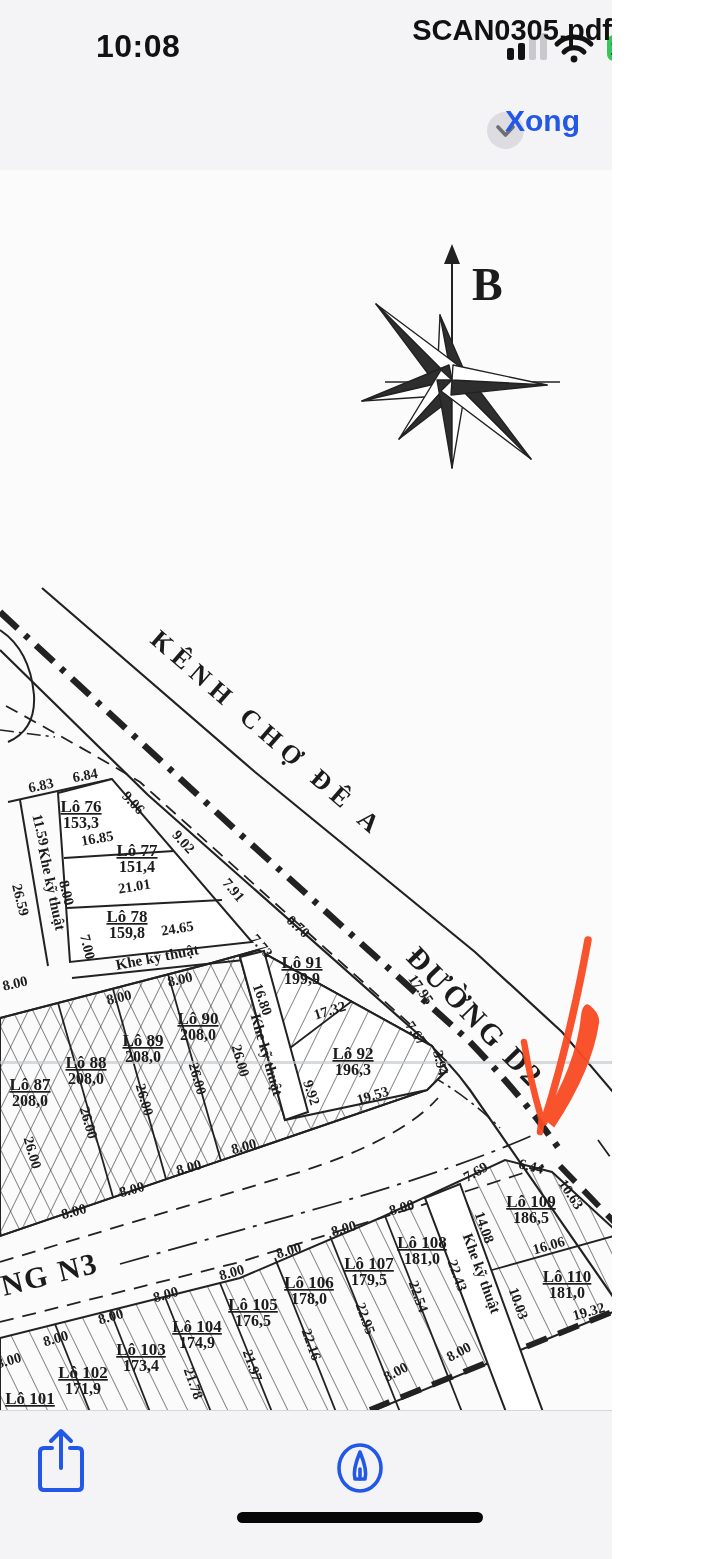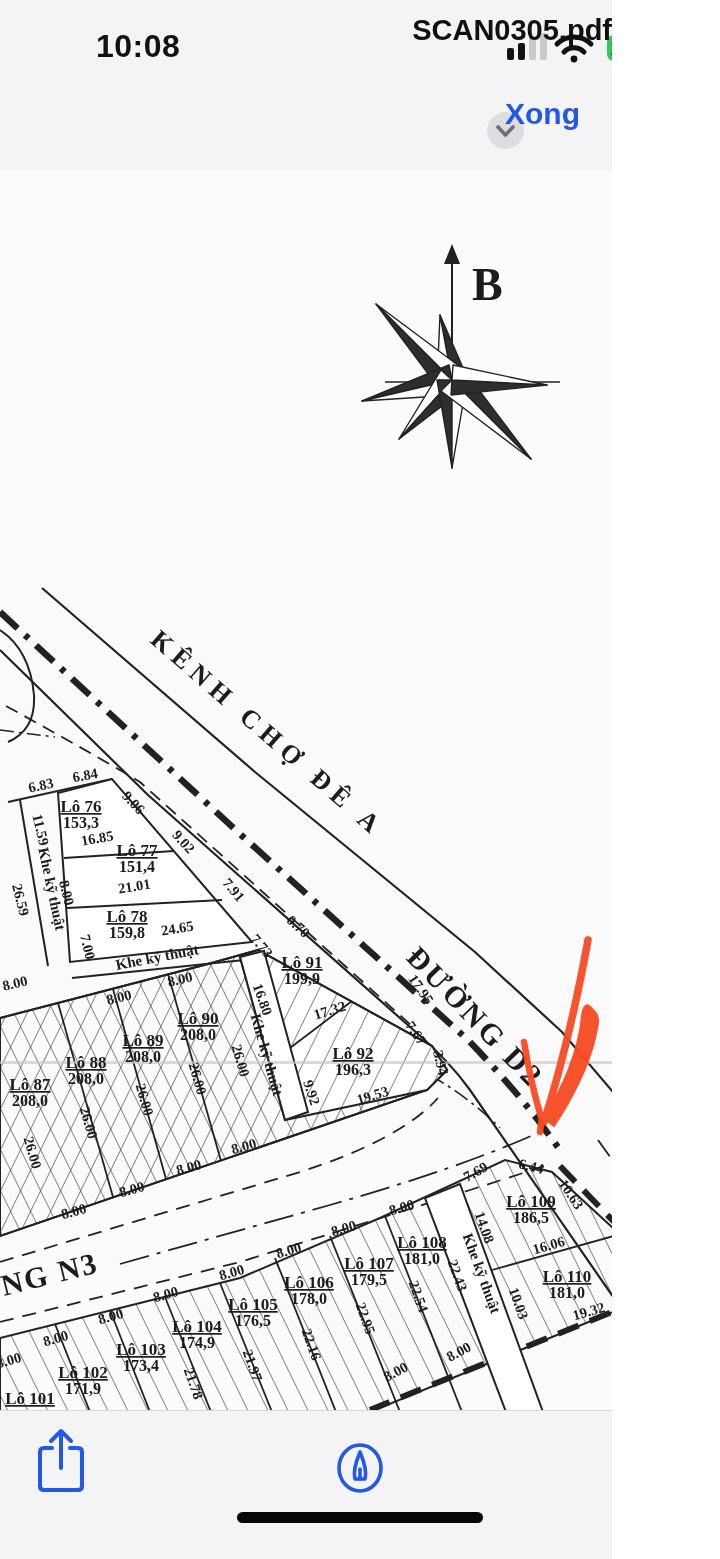--- a/index.html
+++ b/index.html
@@ -6,21 +6,21 @@
   .screen{position:relative;width:612px;height:1559px;overflow:hidden;
     font-family:"Liberation Sans",sans-serif;background:#c4b5fd;}
   
   .statusbar{position:absolute;top:0;left:0;width:720px;height:95px;background:#f4f4f6;}
   .time{position:absolute;left:96px;top:28px;font-size:32px;font-weight:700;color:#121212;letter-spacing:.5px;}
   .statusicons{position:absolute;right:48px;top:30px;}
   .navbar{position:absolute;top:95px;left:0;width:720px;height:75px;background:#f4f4f6;border-bottom:1px solid #d9d9dc;}
   .navtitle{position:absolute;left:0;right:0;top:14px;text-align:right;font-size:29px;font-weight:700;color:#111;}
   .navtitle span{display:inline-block;max-width:420px;}
   .chev{position:absolute;left:487px;top:112px;width:37px;height:37px;border-radius:50%;background:#dcdce1;}
-  .done{position:absolute;right:32px;top:97px;font-size:30px;font-weight:700;color:#2257e7;}
+  .done{position:absolute;right:32px;top:104px;font-size:30px;font-weight:700;color:#2257e7;}
   .badge{position:absolute;left:34px;top:203px;width:156px;height:60px;border-radius:14px;
     background:rgba(230,230,233,.95);display:flex;align-items:center;}
   .badgetxt{font-size:28px;color:#8e8e93;font-weight:400;margin-left:10px;letter-spacing:2px;}
   
   .pdfpage{position:absolute;top:170px;left:0;width:720px;height:1240px;background:#fbfbfc;}
   svg text{font-family:"Liberation Serif",serif;fill:#1c1c1c;}
   .dim{font-size:14.5px;font-weight:700;}
   .khe{font-size:15px;font-weight:700;}
   .pname{font-size:17px;font-weight:700;text-decoration:underline;}
   .parea{font-size:16px;font-weight:700;}

